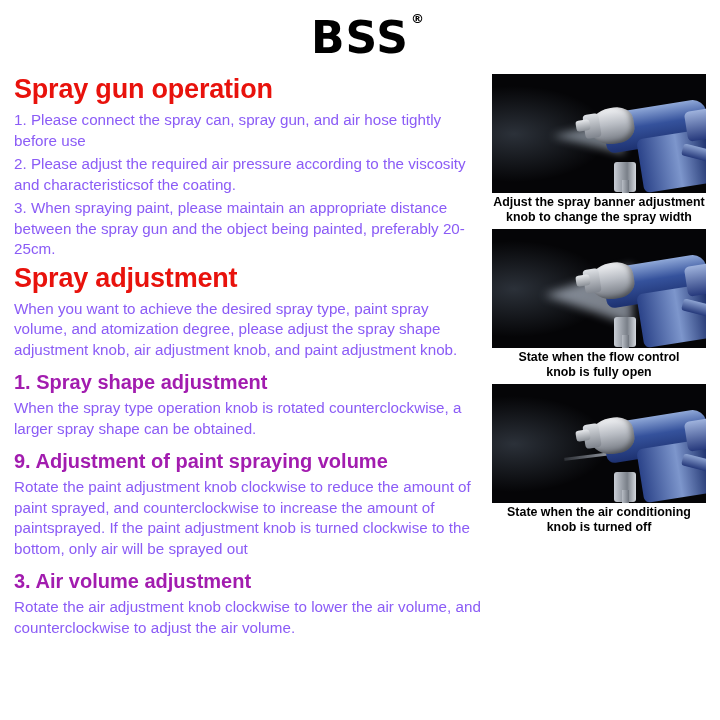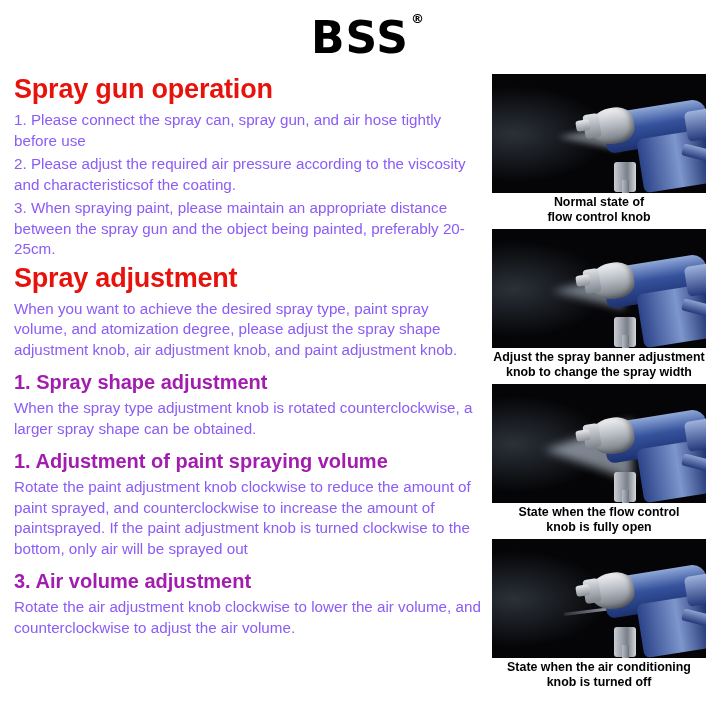--- a/index.html
+++ b/index.html
@@ -275,53 +275,32 @@
 
     <h1 class="section-red">Spray gun operation</h1>
     <p class="body">1. Please connect the spray can, spray gun, and air hose tightly before use</p>
     <p class="body">2. Please adjust the required air pressure according to the viscosity and characteristicsof the coating.</p>
     <p class="body">3. When spraying paint, please maintain an appropriate distance between the spray gun and the object being painted, preferably 20-25cm.</p>
 
     <h1 class="section-red">Spray adjustment</h1>
     <p class="body">When you want to achieve the desired spray type, paint spray volume, and atomization degree, please adjust the spray shape adjustment knob, air adjustment knob, and paint adjustment knob.</p>
 
     <h2 class="section-red">1. Spray shape adjustment</h2>
-    <p class="body">When the spray type adjustment knob is rotated counterclockwise, a larger spray shape can be obtained.</p>
-
-    <h2 class="section-red">1. Adjustment of paint spraying volume</h2>
+    <p class="body">When the spray type operation knob is rotated counterclockwise, a larger spray shape can be obtained.</p>
+
+    <h2 class="section-red">9. Adjustment of paint spraying volume</h2>
     <p class="body">Rotate the paint adjustment knob clockwise to reduce the amount of paint sprayed, and counterclockwise to increase the amount of paintsprayed. If the paint adjustment knob is turned clockwise to the bottom, only air will be sprayed out</p>
 
     <h2 class="section-red">3. Air volume adjustment</h2>
     <p class="body">Rotate the air adjustment knob clockwise to lower the air volume, and counterclockwise to adjust the air volume.</p>
 
   </div>
 
   <div class="right-col">
 
-    <div class="photo-block">
-      <div class="photo">
-        <div class="glow"></div>
-        <div class="gun">
-          <div class="plume cone-narrow"></div>
-          <div class="body-blue"></div>
-          <div class="body-blue2"></div>
-          <div class="arm"></div>
-          <div class="knob"></div>
-          <div class="cap"></div>
-          <div class="cap-ring"></div>
-          <div class="nozzle"></div>
-          <div class="fitting"></div>
-          <div class="stem"></div>
-        </div>
-      </div>
-      <div class="caption">
-        <div>Normal state of</div>
-        <div>flow control knob</div>
-      </div>
-    </div>
 
     <div class="photo-block">
       <div class="photo">
         <div class="glow"></div>
         <div class="gun">
           <div class="plume cone-med"></div>
           <div class="body-blue"></div>
           <div class="body-blue2"></div>
           <div class="arm"></div>
           <div class="knob"></div>

